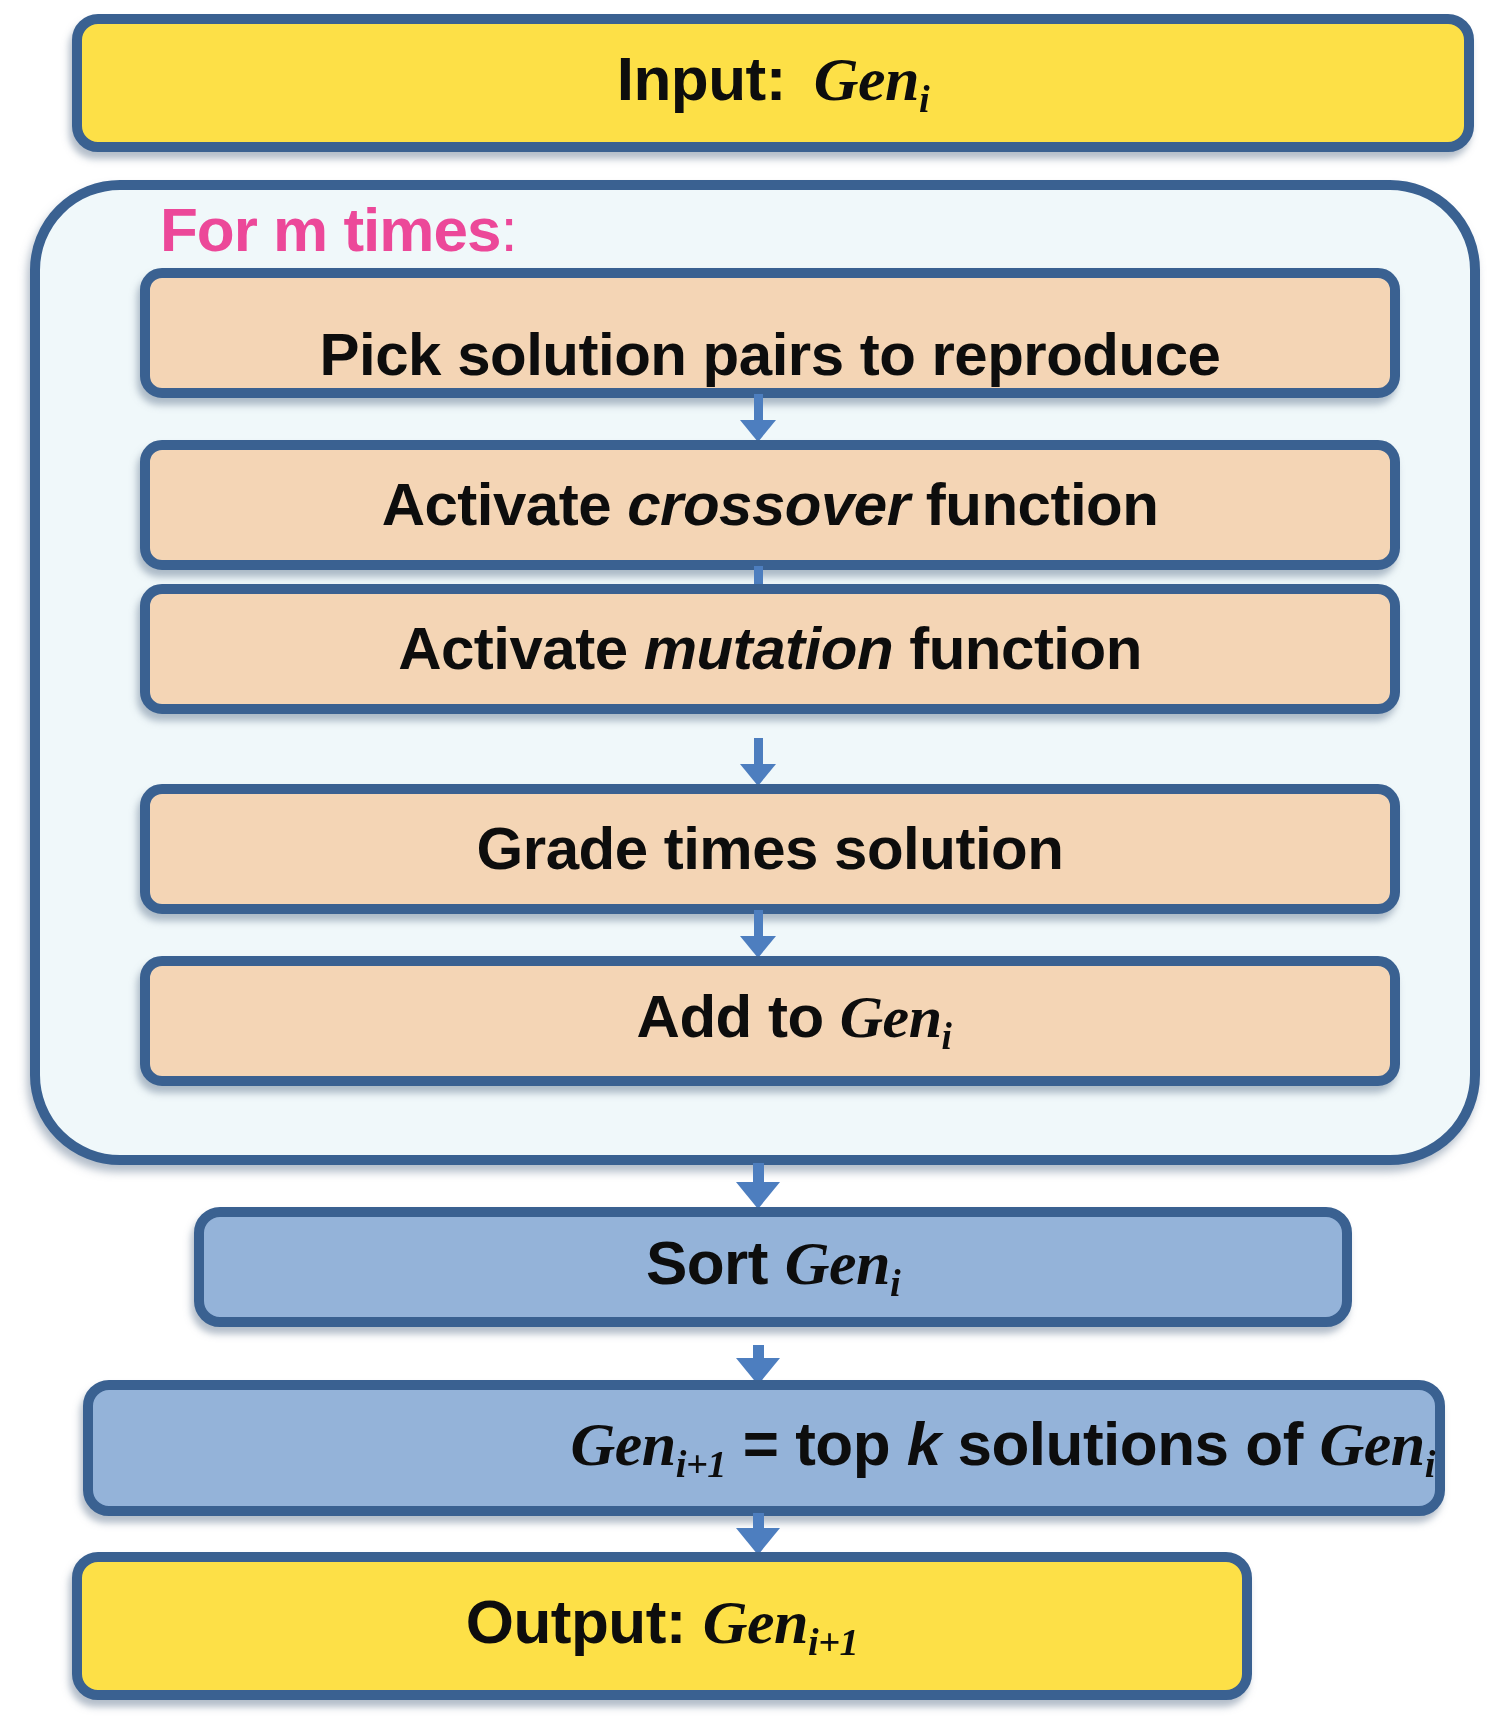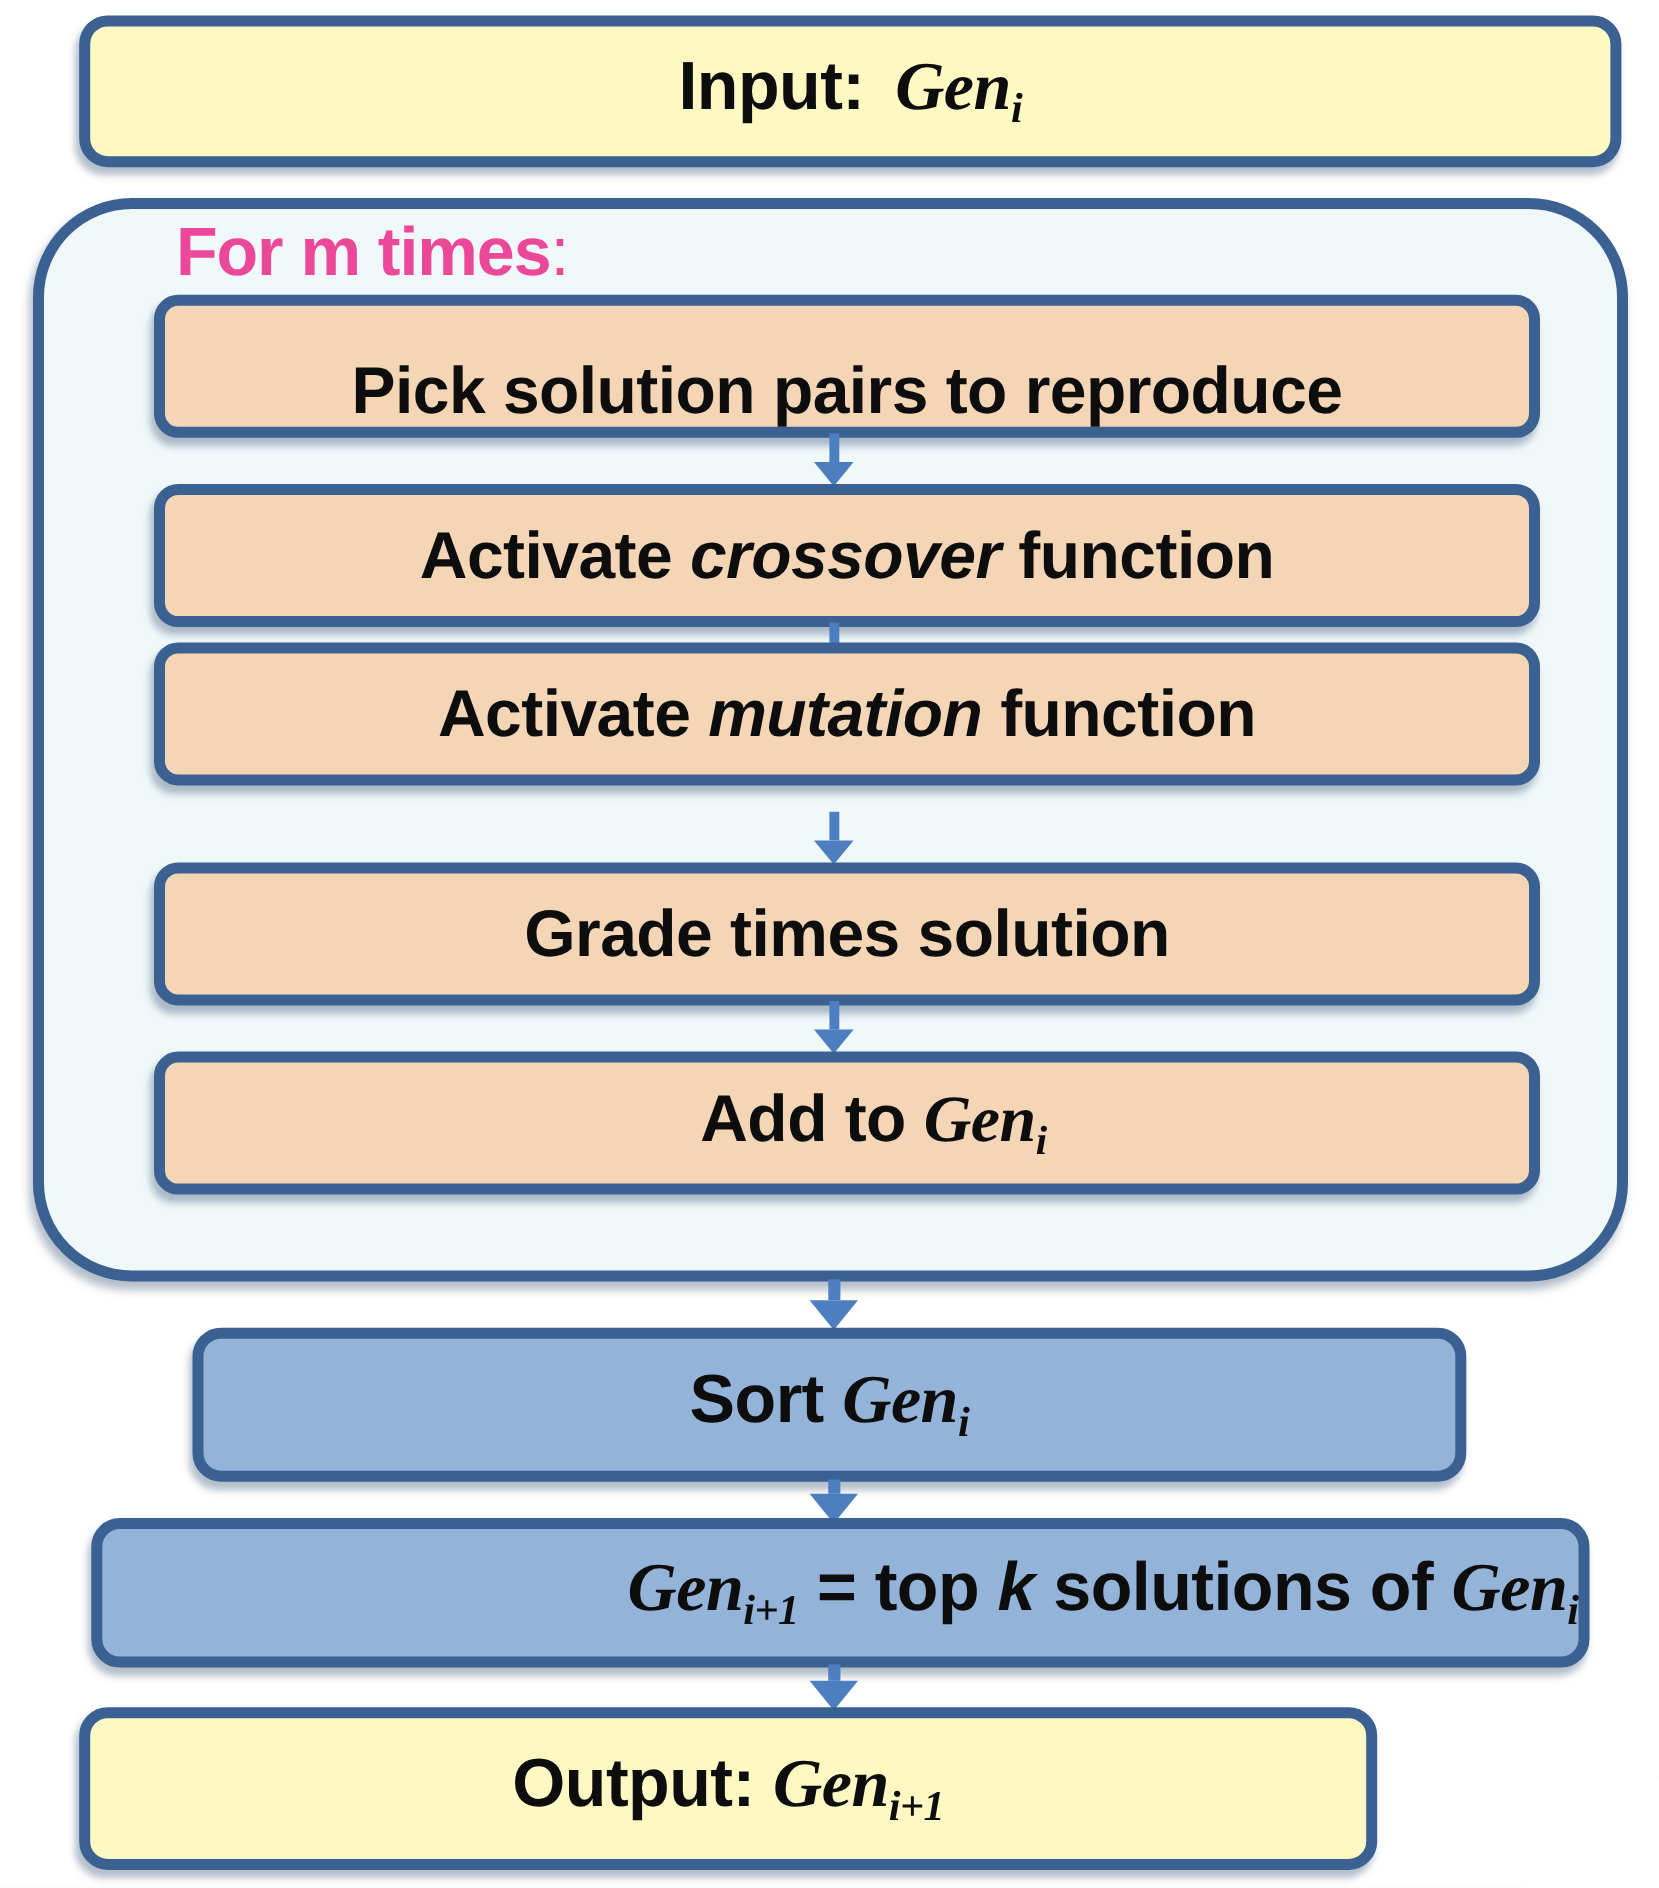--- a/index.html
+++ b/index.html
@@ -9,21 +9,21 @@
     font-family:"Liberation Sans",sans-serif;
     overflow:hidden;
   }
   .box{
     position:absolute;box-sizing:border-box;
     border:10px solid #3a6191;
     display:flex;align-items:center;justify-content:center;
     text-align:center;
     box-shadow:-3px 7px 7px rgba(105,125,150,0.5);
   }
-  .green{background:#fef9c3;border-radius:26px;}
+  .green{background:#fde047;border-radius:26px;}
   .peach{background:#f4d5b5;border-radius:22px;}
   .blue{background:#94b3d9;border-radius:26px;}
   .loop-container{
     position:absolute;box-sizing:border-box;
     left:30px;top:180px;width:1450px;height:985px;
     background:#f0f8fa;border:10px solid #3a6191;border-radius:90px;
     box-shadow:-3px 7px 8px rgba(105,125,150,0.5);
   }
   .loop-label{
     position:absolute;left:160px;top:194px;
@@ -112,21 +112,21 @@
 
 <div class="box peach step" style="top:956px;padding-left:48px;">
   <span class="box-text"><span>Add to </span><span class="math"><span>Gen</span><span class="sub">i</span></span></span>
 </div>
 
 <div class="arrow" style="left:729px;top:1163px;width:58px;height:46px;">
   <div class="stem"></div>
   <div class="head"></div>
 </div>
 
-<div class="box blue" style="left:175px;top:1207px;width:1158px;height:140px;text-align:right;">
+<div class="box blue" style="left:194px;top:1207px;width:1158px;height:120px;text-align:right;">
   <span class="box-text io-text"><span>Sort </span><span class="math"><span>Gen</span><span class="sub">i</span></span></span>
 </div>
 
 <div class="arrow" style="left:729px;top:1345px;width:58px;height:40px;">
   <div class="stem"></div>
   <div class="head"></div>
 </div>
 
 <div class="box blue" style="left:83px;top:1380px;width:1362px;height:136px;justify-content:flex-end;">
   <span class="box-text eq-text"><span class="math"><span>Gen</span><span class="sub">i+1</span></span><span> = top </span><span class="em">k</span><span> solutions of </span><span class="math"><span>Gen</span><span class="sub">i</span></span></span>

